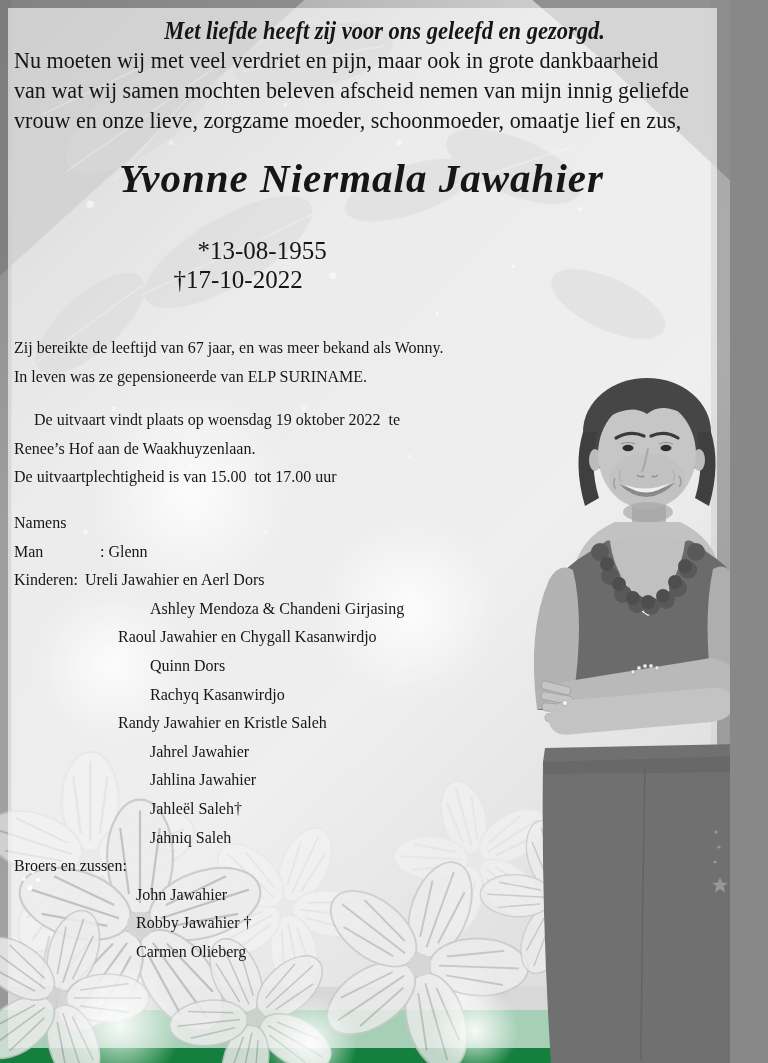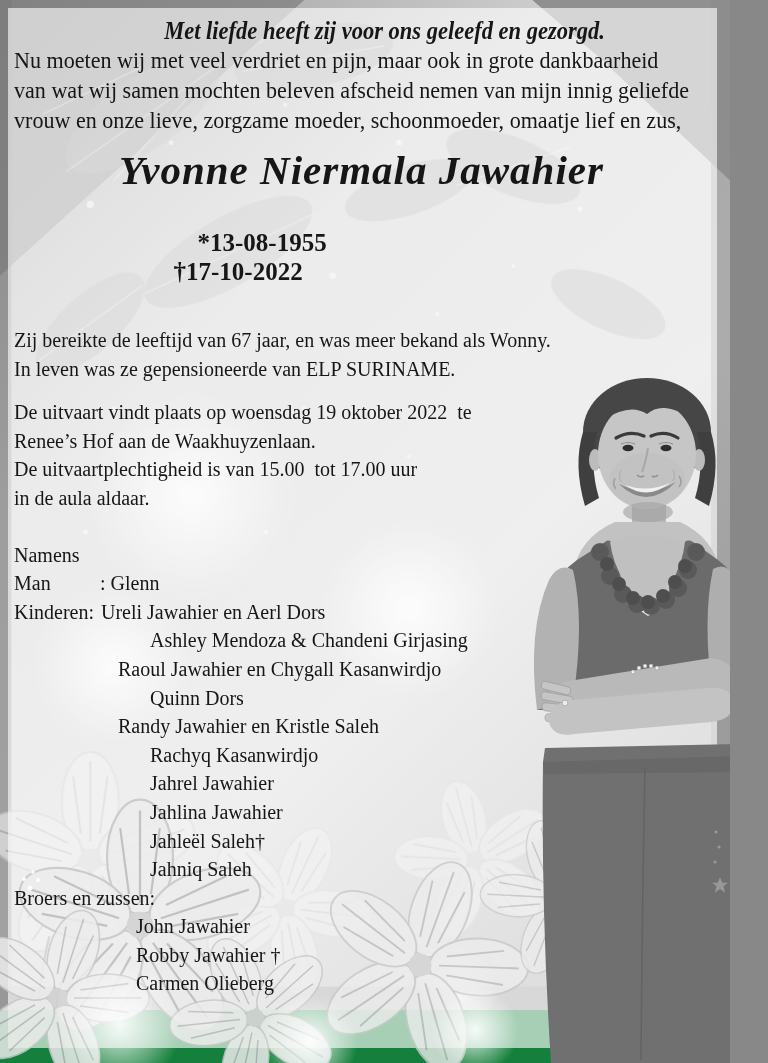--- a/index.html
+++ b/index.html
@@ -8,29 +8,29 @@
   .bg{position:absolute;inset:0;z-index:1;}
   .panel{position:absolute;left:8px;top:8px;right:13px;bottom:15px;
          background:rgba(255,255,255,.62);z-index:2;}
   .flowers{position:absolute;left:0;top:780px;width:768px;height:283px;z-index:3;}
   .portrait{position:absolute;left:515px;top:370px;width:253px;height:693px;z-index:4;}
   .content{position:absolute;left:14px;top:0;width:741px;z-index:5;}
   .motto{margin-top:16px;font-size:25px;font-weight:700;font-style:italic;
          line-height:30px;text-align:center;transform:scaleX(.9);transform-origin:50% 50%;}
   .pline{font-size:23px;line-height:30px;white-space:pre;
          transform:scaleX(.96);transform-origin:0 50%;}
-  .name{margin-top:8px;font-size:41px;font-weight:700;font-style:italic;line-height:52px;
+  .name{margin-top:16px;font-size:41px;font-weight:700;font-style:italic;line-height:52px;
         text-align:center;padding-right:46px;letter-spacing:1px;}
-  .dates{margin-top:3px;line-height:29px;font-weight:700;font-size:25px;white-space:pre;}
+  .dates{margin-top:3px;line-height:29px;font-weight:400;font-size:25px;white-space:pre;}
   .dates .birth{margin-left:146px;}
   .dates .death{margin-left:122px;}
-  .ln{font-size:20px;line-height:28.6px;white-space:pre;}
+  .ln{font-size:16px;line-height:28.6px;white-space:pre;}
   .bio1{margin-top:11px;}
-  .fun1{margin-top:15px;}
-  .namens{margin-top:28px;}
+  .fun1{margin-top:15px;margin-left:20px;}
+  .namens{margin-top:17px;}
   .manlbl{display:inline-block;width:86px;}
   .kindlbl{margin-right:7px;}
   .ind-b{padding-left:104px;}
   .ind-c{padding-left:136px;}
   .broers{}
   .ind-s{padding-left:122px;}
   
   .fpet{fill:#ececec;stroke:#c8c8c8;stroke-width:1;}
   .vein{stroke:#bdbdbd;stroke-width:1;fill:none;}
   .ctr{fill:#d2d2d2;}
@@ -267,29 +267,28 @@
     <div class="name">Yvonne Niermala Jawahier</div>
     <div class="dates">
       <span class="birth">*13-08-1955</span>
       <span class="death">†17-10-2022</span>
     </div>
     <div class="ln bio1">Zij bereikte de leeftijd van 67 jaar, en was meer bekand als Wonny.</div>
     <div class="ln">In leven was ze gepensioneerde van ELP SURINAME.</div>
     <div class="ln fun1">De uitvaart vindt plaats op woensdag 19 oktober 2022  te</div>
     <div class="ln">Renee’s Hof aan de Waakhuyzenlaan.</div>
     <div class="ln">De uitvaartplechtigheid is van 15.00  tot 17.00 uur</div>
-    <div class="ln">in de aula aldaar.</div>
     <div class="ln namens">Namens</div>
     <div class="ln"><span class="manlbl">Man</span><span>: Glenn</span></div>
     <div class="ln"><span class="kindlbl">Kinderen:</span><span>Ureli Jawahier en Aerl Dors</span></div>
     <div class="ln ind-c">Ashley Mendoza &amp; Chandeni Girjasing</div>
     <div class="ln ind-b">Raoul Jawahier en Chygall Kasanwirdjo</div>
     <div class="ln ind-c">Quinn Dors</div>
+    <div class="ln ind-c">Rachyq Kasanwirdjo</div>
     <div class="ln ind-b">Randy Jawahier en Kristle Saleh</div>
-    <div class="ln ind-c">Rachyq Kasanwirdjo</div>
     <div class="ln ind-c">Jahrel Jawahier</div>
     <div class="ln ind-c">Jahlina Jawahier</div>
     <div class="ln ind-c">Jahleël Saleh†</div>
     <div class="ln ind-c">Jahniq Saleh</div>
     <div class="ln broers">Broers en zussen:</div>
     <div class="ln ind-s">John Jawahier</div>
     <div class="ln ind-s">Robby Jawahier †</div>
     <div class="ln ind-s">Carmen Olieberg</div>
 
   </div>

